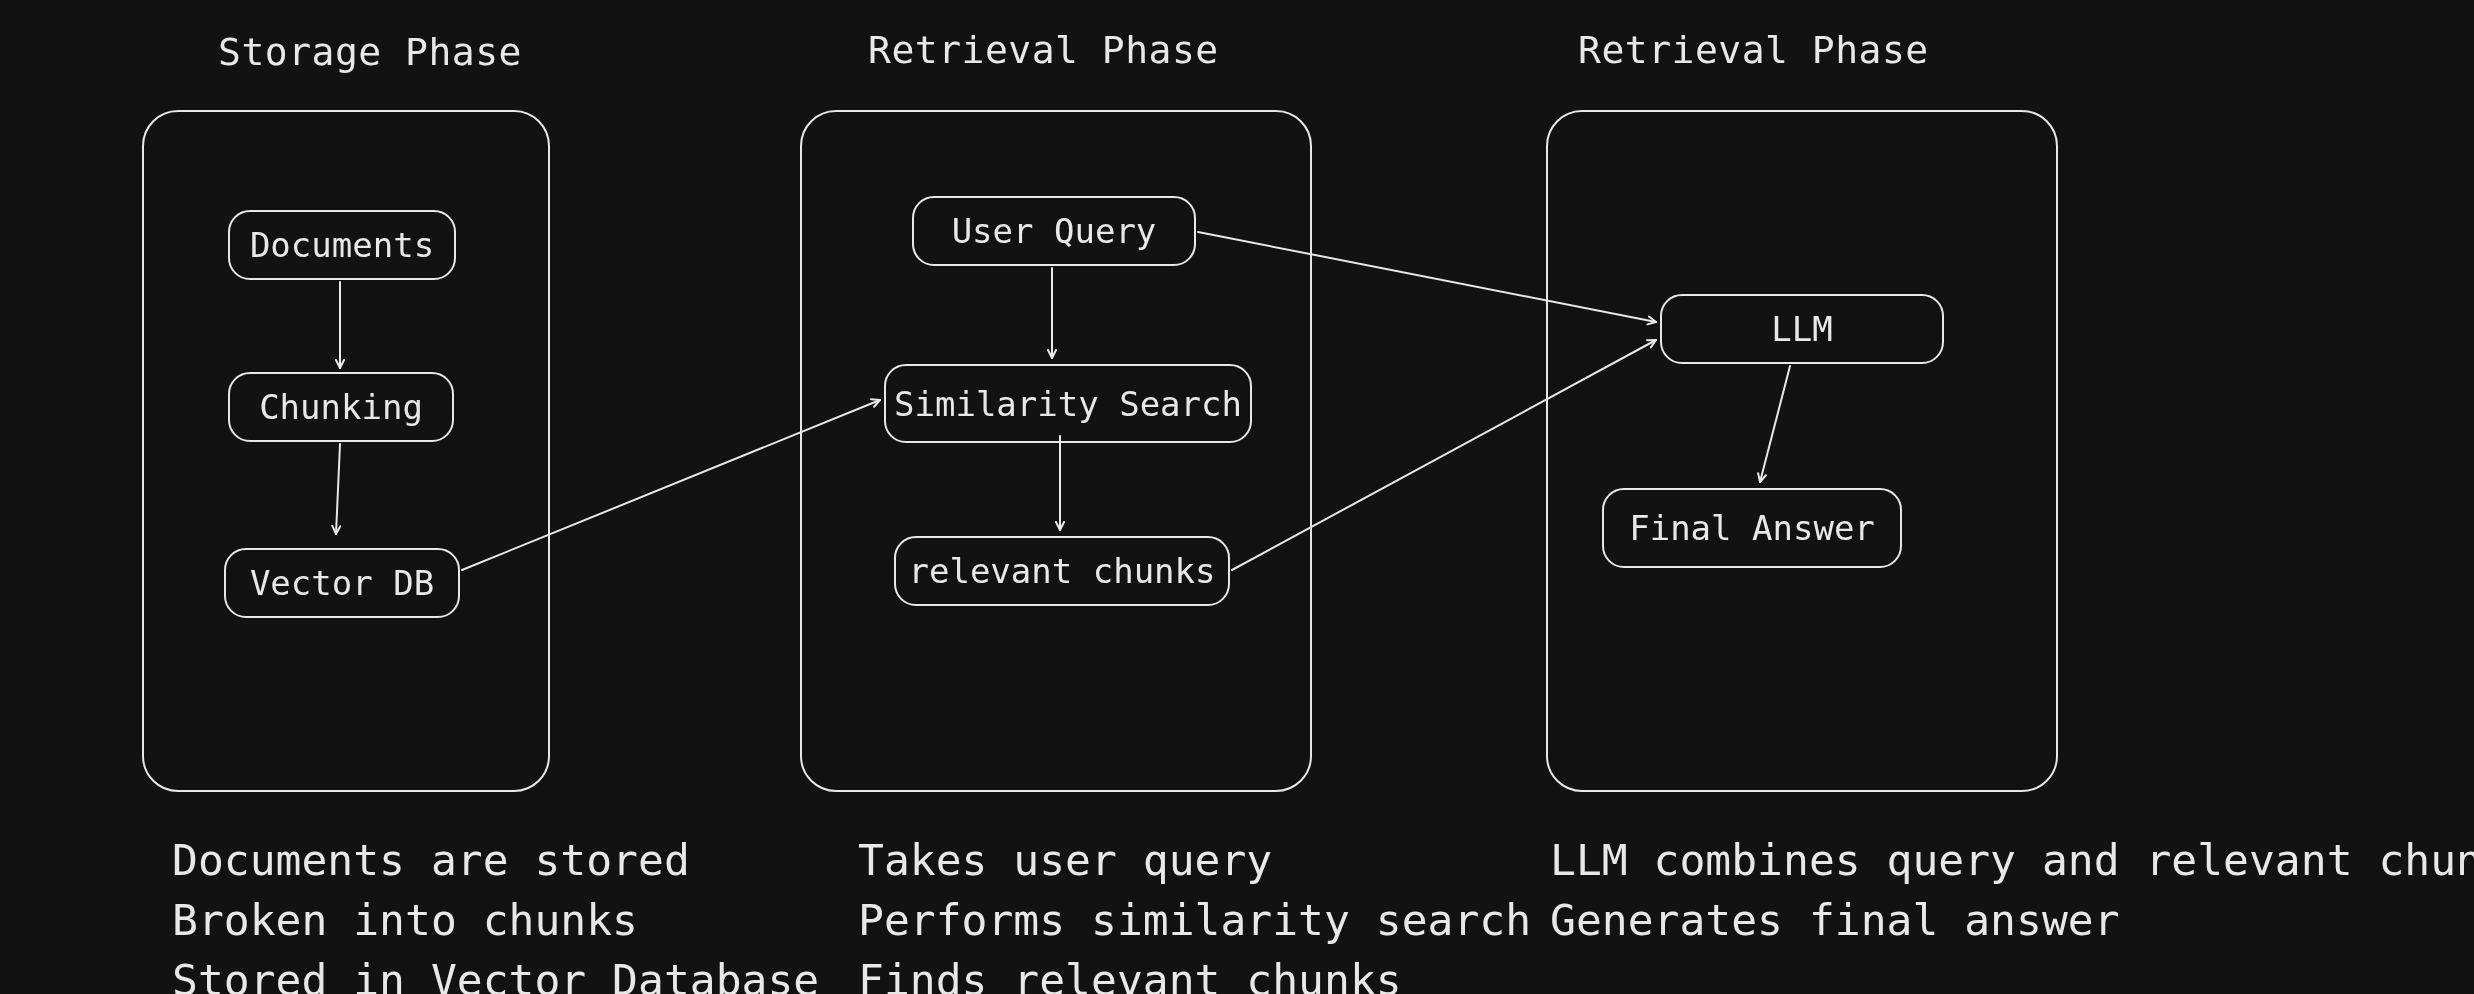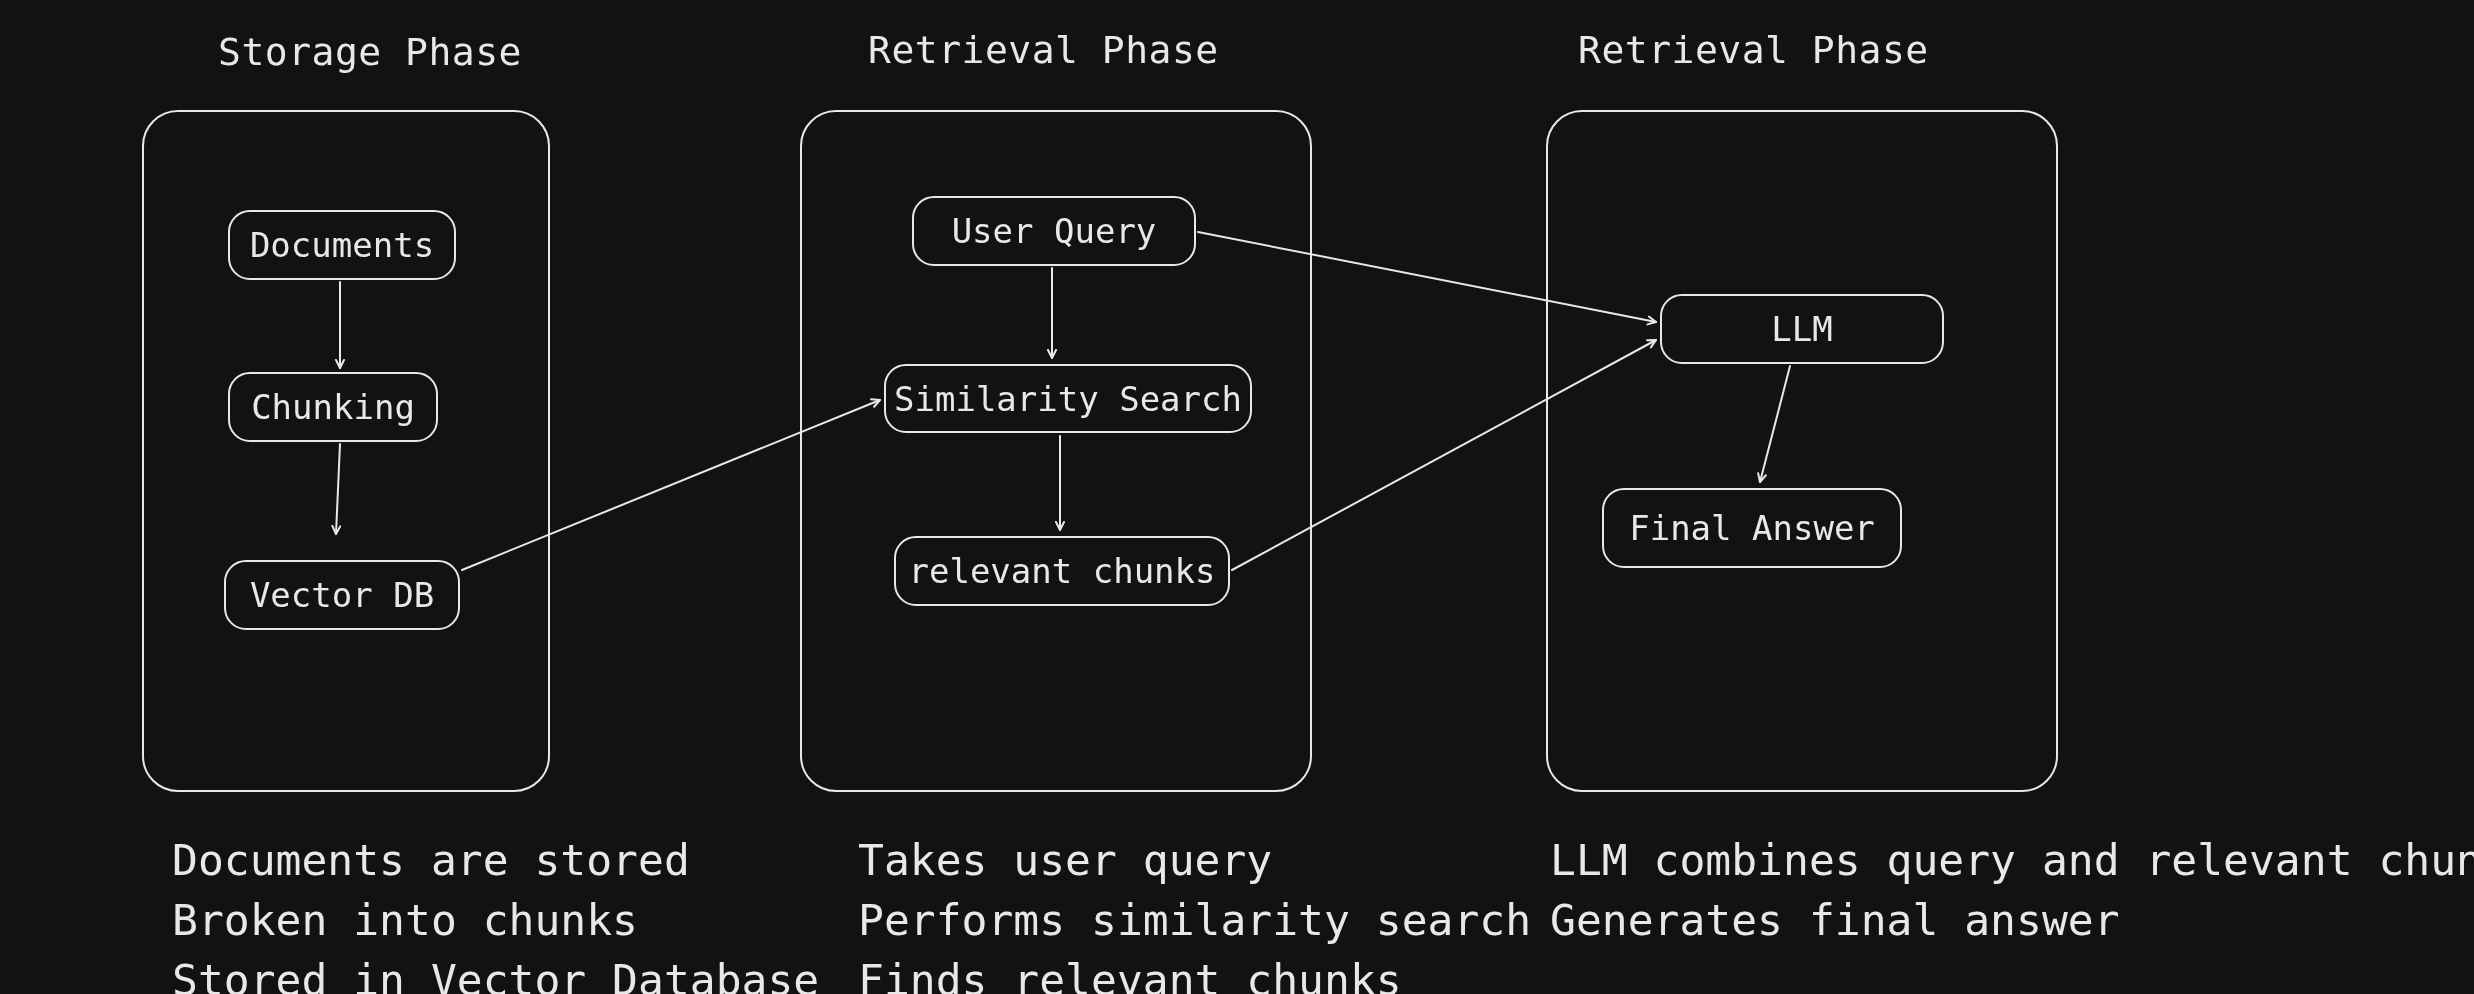--- a/index.html
+++ b/index.html
@@ -72,27 +72,27 @@
   <div class="label phase-title" style="left:1578px; top:28px;">Retrieval Phase</div>
 
   <div class="panel" style="left:142px; top:110px; width:408px; height:682px;"></div>
 
   <div class="panel" style="left:800px; top:110px; width:512px; height:682px;"></div>
 
   <div class="panel" style="left:1546px; top:110px; width:512px; height:682px;"></div>
 
   <div class="node" style="left:228px; top:210px; width:228px; height:70px;">Documents</div>
 
-  <div class="node" style="left:228px; top:372px; width:210px; height:70px;">Chunking</div>
+  <div class="node" style="left:228px; top:372px; width:226px; height:70px;">Chunking</div>
 
-  <div class="node" style="left:224px; top:560px; width:236px; height:70px;">Vector DB</div>
+  <div class="node" style="left:224px; top:548px; width:236px; height:70px;">Vector DB</div>
 
   <div class="node" style="left:912px; top:196px; width:284px; height:70px;">User Query</div>
 
-  <div class="node" style="left:884px; top:364px; width:368px; height:69px;">Similarity Search</div>
+  <div class="node" style="left:884px; top:364px; width:368px; height:79px;">Similarity Search</div>
 
   <div class="node" style="left:894px; top:536px; width:336px; height:70px;">relevant chunks</div>
 
   <div class="node" style="left:1660px; top:294px; width:284px; height:70px;">LLM</div>
 
   <div class="node" style="left:1602px; top:488px; width:300px; height:80px;">Final Answer</div>
 
   <svg class="overlay">
     <defs>
       <marker id="arrowhead" markerWidth="12" markerHeight="12" refX="9" refY="5" orient="auto" markerUnits="userSpaceOnUse">

